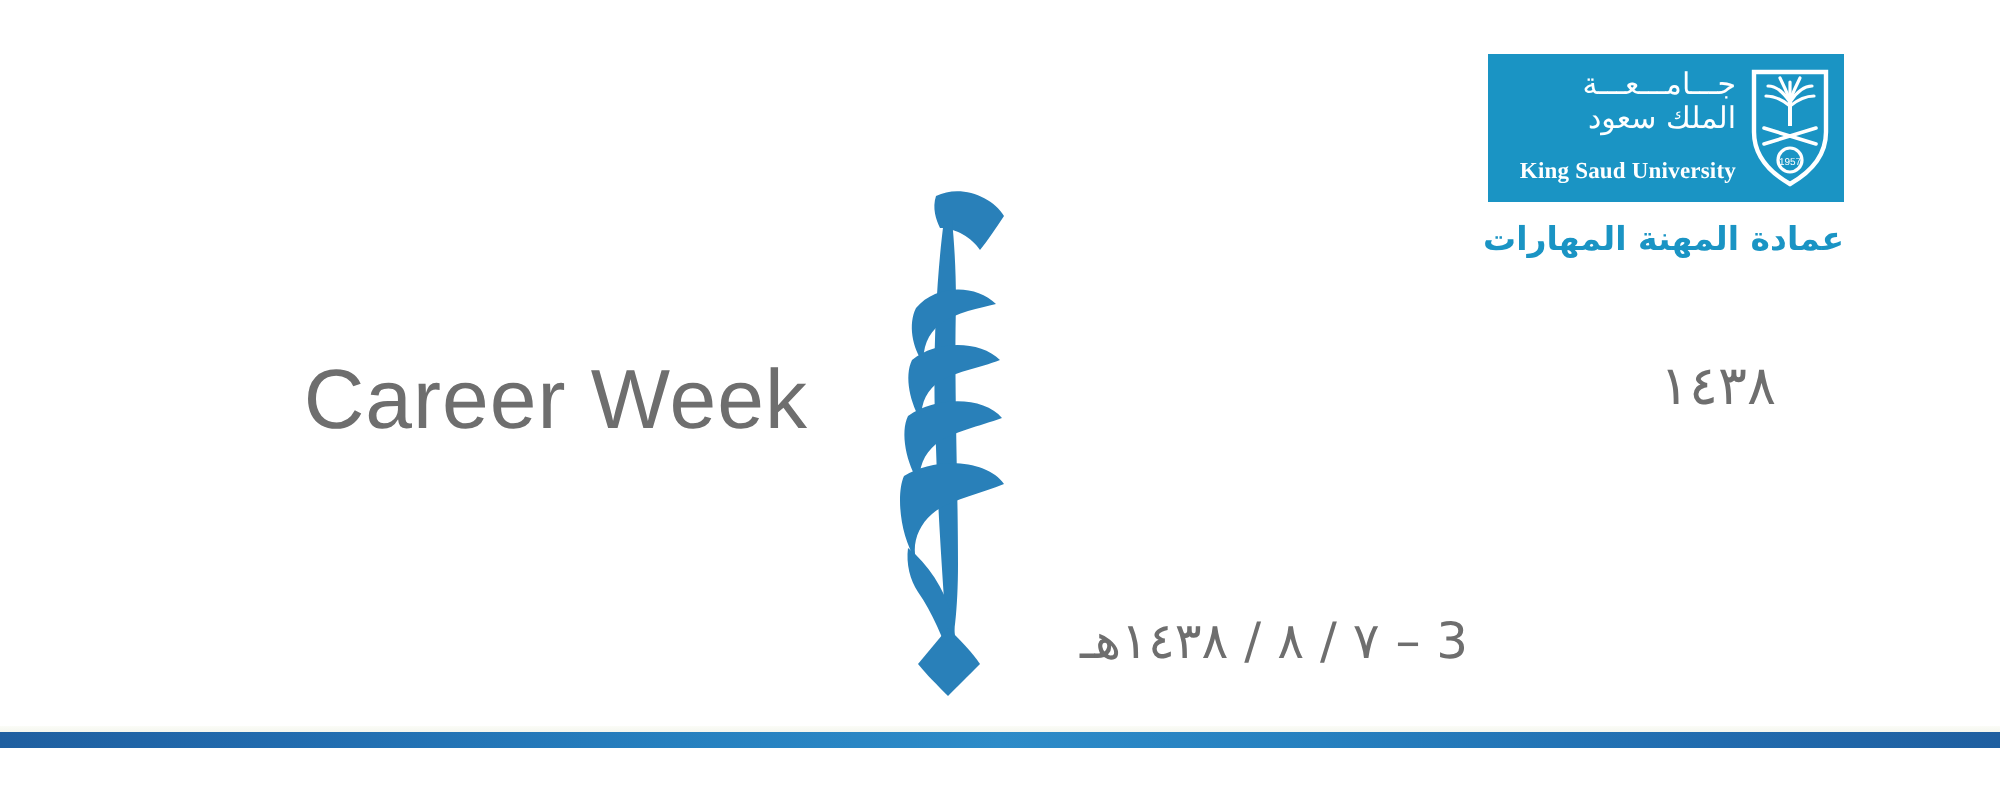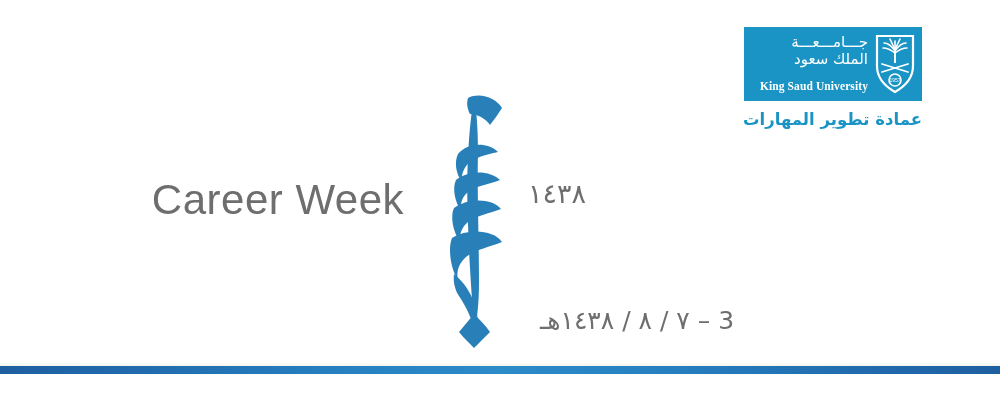--- a/index.html
+++ b/index.html
@@ -145,20 +145,21 @@
     line-height: 1.15;
     white-space: nowrap;
   }
   #year-ar {
     font-family: "DejaVu Sans", sans-serif;
     font-size: 27px;
     font-weight: 400;
     color: #6E6E6E;
     line-height: 1.3;
     white-space: nowrap;
+    text-align: right;
   }
 
   
   #date-greg {
     position: absolute;
     left: 0px;
     top: 306px;
     width: 404px;
     text-align: right;
     direction: rtl;
@@ -250,21 +251,21 @@
           <path d="M8 30 L34 38"></path>
           <path d="M34 30 L8 38"></path>
         </g>
 
         <circle cx="21" cy="46" r="6" fill="none" stroke="#ffffff" stroke-width="1.6"></circle>
         <text x="21" y="48.3" fill="#ffffff" font-size="5" font-family="Liberation Sans, sans-serif" text-anchor="middle">1957</text>
       </svg>
 
     </div>
 
-    <div id="deanship-line">عمادة تطوير المهارات</div>
+    <div id="deanship-line">عمادة المهنة المهارات</div>
   </div>
 
   <svg id="calligraphy" viewBox="0 0 96 256" preserveAspectRatio="xMidYMid meet" xmlns="http://www.w3.org/2000/svg">
     <g fill="#2980B9">
 
       <path d="M40 6 C52 0 68 6 74 16 C70 22 66 28 62 33 C58 27 50 22 42 22 C40 18 38 12 40 6 Z"></path>
 
       <path d="M44 18 C40 48 38 90 40 132 C41 168 44 206 46 238
                C49 230 51 212 51 190 C51 150 49 100 50 60 C50 42 49 28 48 18 Z"></path>
 

